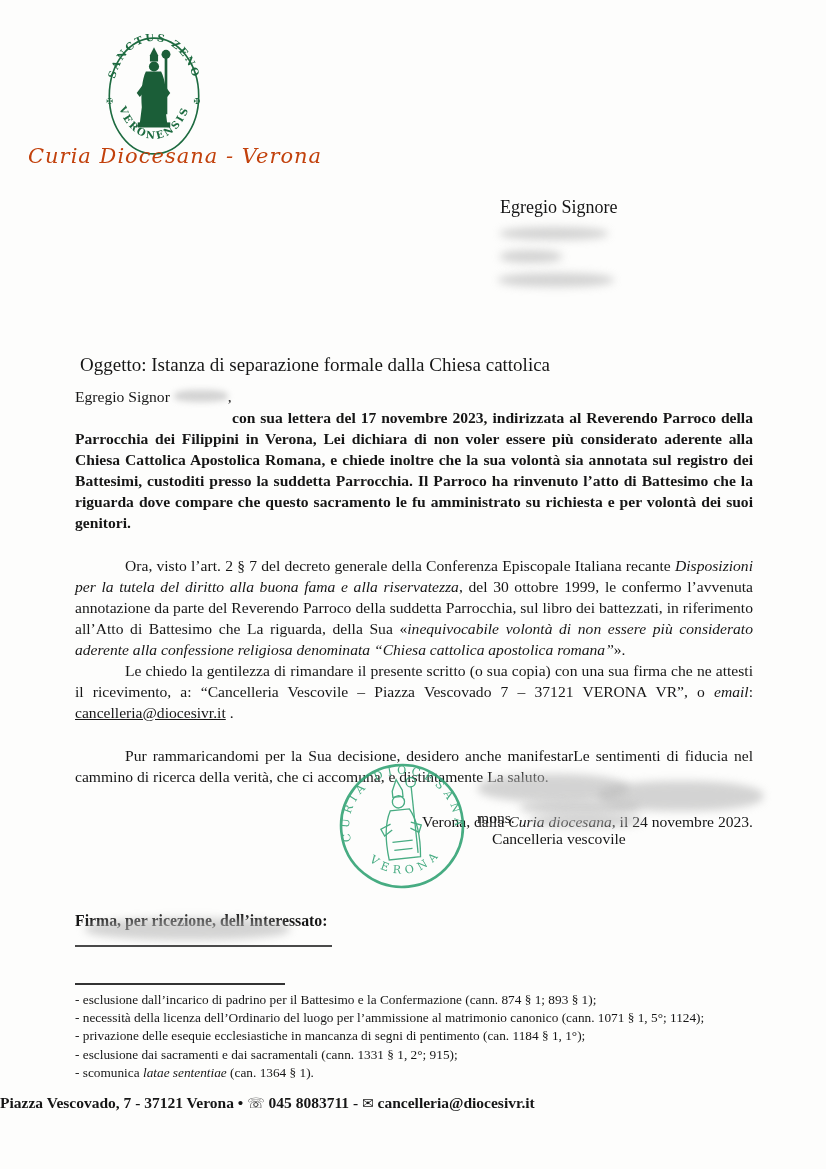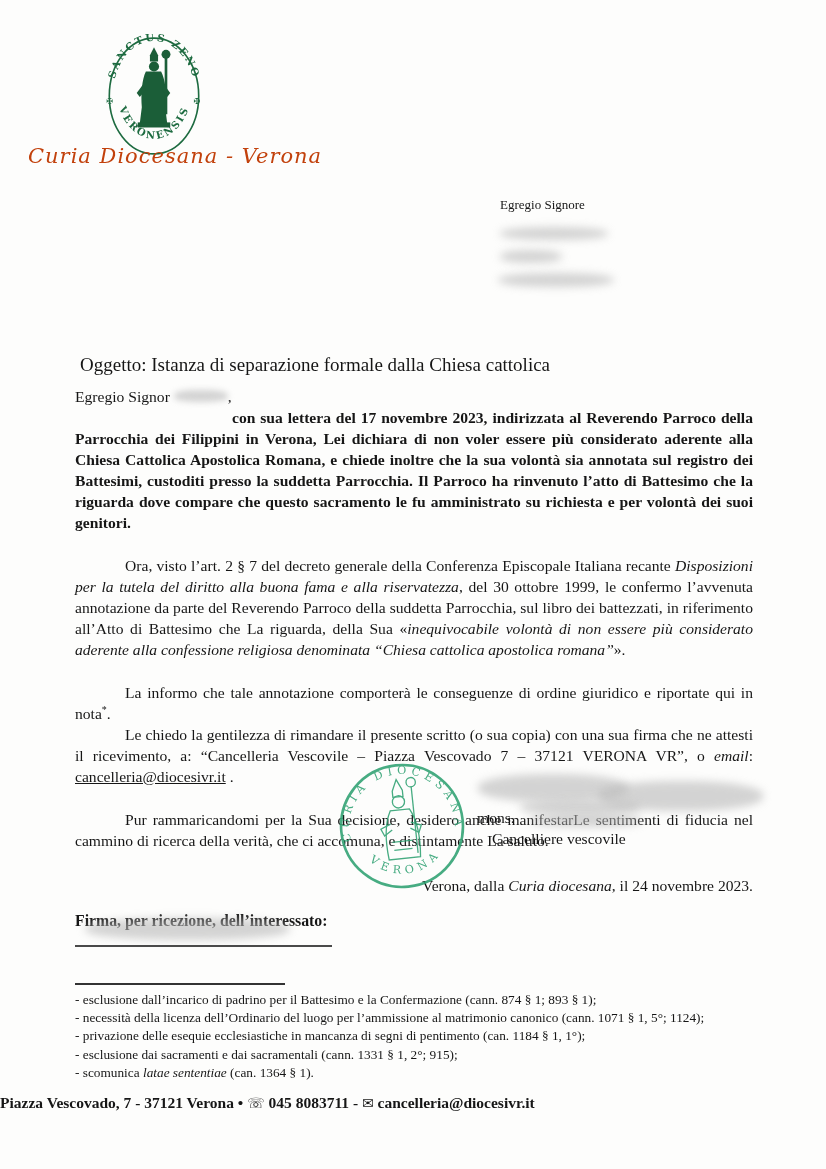--- a/index.html
+++ b/index.html
@@ -14,21 +14,21 @@
   }
   
   .seal{position:absolute;left:103px;top:34px;width:102px;height:126px;}
   .script-title{
     position:absolute;left:28px;top:144px;
     font-family:"DejaVu Serif", serif;
     font-style:italic;font-size:21px;letter-spacing:1px;
     color:#c2410c;white-space:nowrap;
   }
   
-  .recipient{position:absolute;left:500px;top:197px;font-size:13px;}
+  .recipient{position:absolute;left:500px;top:197px;font-size:18px;}
   .blurblob{position:absolute;background:#b8b8b8;filter:blur(4px);border-radius:45%;opacity:.6;}
   .inline-blur{
     display:inline-block;width:54px;height:12px;background:#c2c2c2;
     filter:blur(3px);border-radius:40%;opacity:.7;vertical-align:baseline;
   }
   
   .subject{position:absolute;left:80px;top:354px;width:692px;font-weight:normal;font-size:19px;}
   .body-block{position:absolute;left:75px;top:386px;width:678px;font-size:15.6px;line-height:21px;text-align:justify;}
   .body-block p{margin:0;}
   .sal-line{margin-left:50px;text-align:left;}
@@ -93,21 +93,20 @@
 
   <div class="subject">Oggetto: Istanza di separazione formale dalla Chiesa cattolica</div>
 
   <div class="body-block">
     <p class="sal-line"><span>Egregio Signor </span><span class="inline-blur"></span><span>,</span></p>
 
     <p class="p-first">con sua lettera del 17 novembre 2023, indirizzata al Reverendo Parroco della Parrocchia dei Filippini in Verona, Lei dichiara di non voler essere più considerato aderente alla Chiesa Cattolica Apostolica Romana, e chiede inoltre che la sua volontà sia annotata sul registro dei Battesimi, custoditi presso la suddetta Parrocchia. Il Parroco ha rinvenuto l’atto di Battesimo che la riguarda dove compare che questo sacramento le fu amministrato su richiesta e per volontà dei suoi genitori.</p>
 
     <p class="p-ind mt"><span>Ora, visto l’art. 2 § 7 del decreto generale della Conferenza Episcopale Italiana recante </span><i>Disposizioni per la tutela del diritto alla buona fama e alla riservatezza</i><span>, del 30 ottobre 1999, le confermo l’avvenuta annotazione da parte del Reverendo Parroco della suddetta Parrocchia, sul libro dei battezzati, in riferimento all’Atto di Battesimo che La riguarda, della Sua «</span><i>inequivocabile volontà di non essere più considerato aderente alla confessione religiosa denominata “Chiesa cattolica apostolica romana”</i><span>».</span></p>
 
-    <p class="p-ind mt"><span>La informo che tale annotazione comporterà le conseguenze di ordine giuridico e riportate qui in nota</span><sup>*</sup><span>.</span></p>
 
     <p class="p-ind"><span>Le chiedo la gentilezza di rimandare il presente scritto (o sua copia) con una sua firma che ne attesti il ricevimento, a: “Cancelleria Vescovile – Piazza Vescovado 7 – 37121 VERONA VR”, o </span><i>email</i><span>: </span><span class="u">cancelleria@diocesivr.it</span><span> .</span></p>
 
     <p class="p-ind mt">Pur rammaricandomi per la Sua decisione, desidero anche manifestarLe sentimenti di fiducia nel cammino di ricerca della verità, che ci accomuna, e distintamente La saluto.</p>
 
     <p class="dateline"><span>Verona, dalla </span><i>Curia diocesana</i><span>, il 24 novembre 2023.</span></p>
   </div>
 
   <svg class="stamp" viewBox="0 0 130 130" xmlns="http://www.w3.org/2000/svg">
     <defs>
@@ -132,21 +131,21 @@
       <path d="M54,80 L74,80 M55,88 L73,88"></path>
     </g>
   </svg>
 
   <div class="blurblob" style="left:478px;top:774px;width:150px;height:28px;"></div>
   <div class="blurblob" style="left:598px;top:781px;width:165px;height:30px;"></div>
   <div class="blurblob" style="left:520px;top:800px;width:120px;height:15px;"></div>
   <div class="blurblob" style="left:530px;top:814px;width:112px;height:13px;"></div>
 
   <div class="mons-line">mons.</div>
-  <div class="canc-line">Cancelliere vescovile</div>
+  <div class="canc-line">Cancelleria vescovile</div>
 
   <div class="reception-label">Firma, per ricezione, dell’interessato:</div>
   <div class="blurblob" style="left:85px;top:918px;width:205px;height:22px;"></div>
   <div class="rec-sign-line"></div>
 
   <div class="footnote-sep"></div>
   <div class="footnote">
     <div>- esclusione dall’incarico di padrino per il Battesimo e la Confermazione (cann. 874 § 1; 893 § 1);</div>
     <div>- necessità della licenza dell’Ordinario del luogo per l’ammissione al matrimonio canonico (cann. 1071 § 1, 5°; 1124);</div>
     <div>- privazione delle esequie ecclesiastiche in mancanza di segni di pentimento (can. 1184 § 1, 1°);</div>

